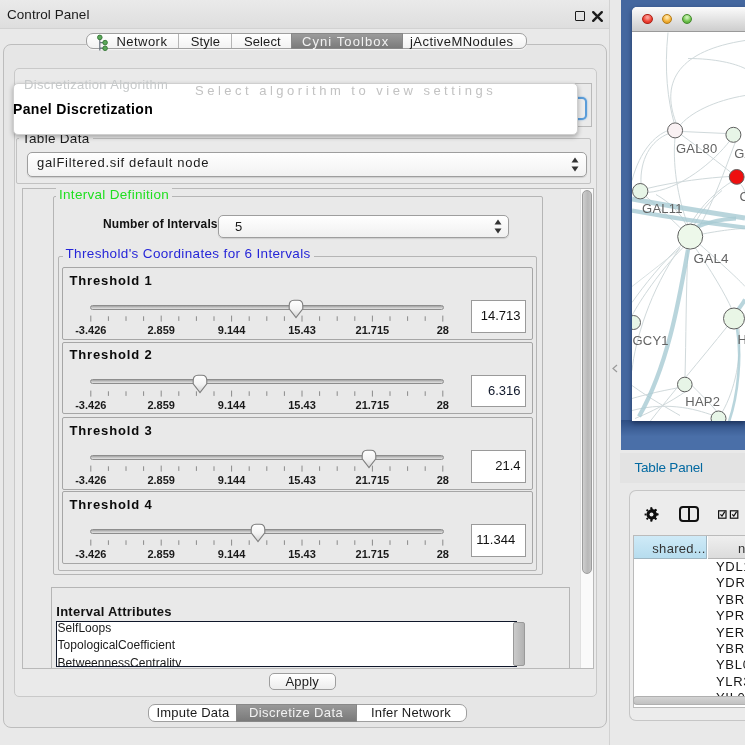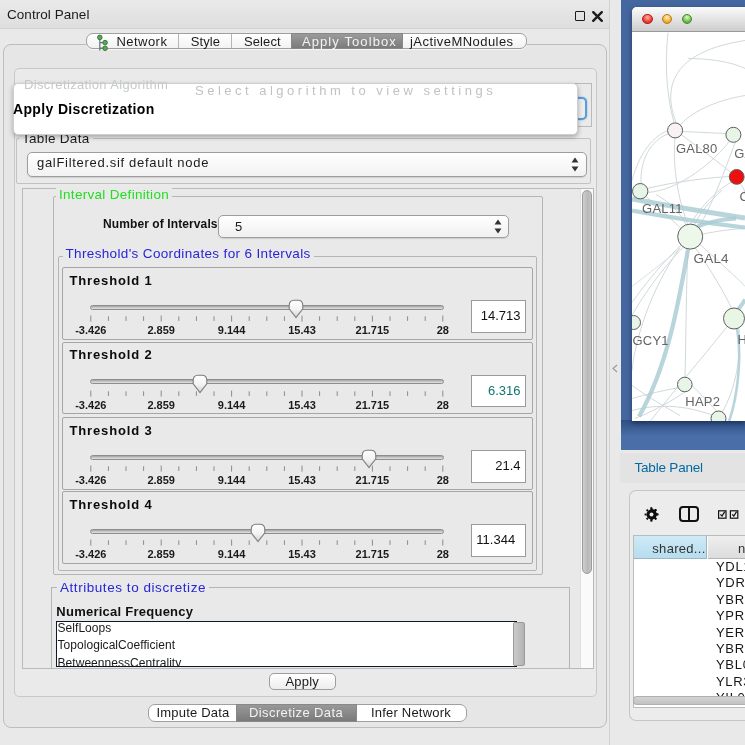--- a/index.html
+++ b/index.html
@@ -33,21 +33,21 @@
 <div class="ab" style="left:230.9px;top:33.6px;width:1px;height:14.8px;background:#b5b5b5"></div>
 <svg class="ab" style="left:95px;top:33.8px" width="14" height="17" viewBox="0 0 14 17">
 <path d="M4.8 3.5 V16.5 M4.8 8.6 H9.8 M4.8 14.2 H9.8" stroke="#66707c" stroke-width="1.2" fill="none"></path>
 <circle cx="4.8" cy="3.4" r="2.3" fill="#5aa85a" stroke="#337433" stroke-width=".9"></circle>
 <circle cx="10.1" cy="8.6" r="2.3" fill="#5aa85a" stroke="#337433" stroke-width=".9"></circle>
 <circle cx="10.1" cy="14.3" r="2.3" fill="#5aa85a" stroke="#337433" stroke-width=".9"></circle>
 </svg>
 <div class="ab b13" style="left:116.5px;top:34.4px;letter-spacing:.45px">Network</div>
 <div class="ab b13" style="left:190.7px;top:34.4px;letter-spacing:.1px">Style</div>
 <div class="ab b13" style="left:244px;top:34.4px;letter-spacing:.1px">Select</div>
-<div class="ab b13" style="left:301.9px;top:34.4px;color:#f2f2f2;letter-spacing:1.1px">Apply Toolbox</div>
+<div class="ab b13" style="left:301.9px;top:34.4px;color:#f2f2f2;letter-spacing:1.1px">Cyni Toolbox</div>
 <div class="ab b13" style="left:410px;top:34.4px;letter-spacing:.45px">jActiveMNodules</div>
 
 <div class="ab" style="left:570px;top:83px;width:22.3px;height:43.5px;border:1px solid #b9b9b9;border-left:none"></div>
 <div class="ab" style="left:575px;top:96.5px;width:12px;height:23.5px;background:#ececec;border:2.5px solid #5b9dd9;border-left:none;border-radius:0 5px 5px 0;box-shadow:0 0 2px #7ab0e0"></div>
 
 <div class="ab" style="left:16px;top:138px;width:575px;height:46px;border:1px solid #c2c2c2;border-radius:2px"></div>
 <div class="ab" style="left:19px;top:130.6px;font-size:13.5px;color:#1b1b1b;letter-spacing:.3px;background:#eaeaea;padding:0 3px">Table Data</div>
 
 <div class="ab" style="left:27px;top:152px;width:560px;height:25px;background:linear-gradient(#ffffff,#f2f2f2);border:1px solid #9e9e9e;border-radius:5px;box-shadow:0 1px 1px rgba(0,0,0,.12)"></div>
 <div class="ab b13" style="left:37px;top:154.8px;letter-spacing:.7px">galFiltered.sif default node</div>
@@ -158,21 +158,21 @@
 <defs>
         <linearGradient id="th2" x1="0" y1="0" x2="0" y2="1">
           <stop offset="0" stop-color="#ffffff"></stop>
           <stop offset=".55" stop-color="#f2f2f2"></stop>
           <stop offset="1" stop-color="#d2d2d2"></stop>
         </linearGradient>
       </defs>
 <path d="M1.2 6.6 Q1.2 1.2 6 1.2 L10 1.2 Q14.8 1.2 14.8 6.6 L14.8 9.8 L8 18.6 L1.2 9.8 Z" fill="url(#th2)" stroke="#7e7e7e" stroke-width="1.1"></path>
     </svg>
 <div class="ab" style="left:471px;top:374.8px;width:54.5px;height:32.7px;background:#fff;border:1px solid #9a9a9a"></div>
-<div class="ab" style="left:471px;top:374.8px;width:49.5px;height:32.7px;font-size:13px;color:#0f766e;text-align:right;line-height:32px">6.316</div>
+<div class="ab" style="left:471px;top:374.8px;width:49.5px;height:32.7px;font-size:13px;color:#0f172a;text-align:right;line-height:32px">6.316</div>
 
 <div class="ab" style="left:62px;top:417.0px;width:470.5px;height:72.5px;border:1px solid #a6a6a6;border-radius:2px"></div>
 <div class="ab bold" style="left:69.5px;top:422.5px;font-size:13px;color:#0a0a0a;letter-spacing:.85px">Threshold 3</div>
 <div class="ab" style="left:90.4px;top:454.6px;width:353.4px;height:5px;border:1px solid #8d8d8d;border-radius:3px;background:linear-gradient(#a2a2a2,#c9c9c9 55%,#e2e2e2)"></div>
 <svg class="ab" style="left:29px;top:0" width="0" height="0"></svg>
 <svg class="ab" style="left:62px;top:417.0px" width="470" height="71" viewBox="0 0 470 71">
       <line x1="28.8" y1="48.6" x2="28.8" y2="54.6" stroke="#8a8a8a" stroke-width="1"></line>
       <line x1="46.4" y1="49.3" x2="46.4" y2="53.9" stroke="#8a8a8a" stroke-width="1"></line>
       <line x1="64.0" y1="49.3" x2="64.0" y2="53.9" stroke="#8a8a8a" stroke-width="1"></line>
       <line x1="81.6" y1="49.3" x2="81.6" y2="53.9" stroke="#8a8a8a" stroke-width="1"></line>
@@ -253,41 +253,40 @@
           <stop offset=".55" stop-color="#f2f2f2"></stop>
           <stop offset="1" stop-color="#d2d2d2"></stop>
         </linearGradient>
       </defs>
 <path d="M1.2 6.6 Q1.2 1.2 6 1.2 L10 1.2 Q14.8 1.2 14.8 6.6 L14.8 9.8 L8 18.6 L1.2 9.8 Z" fill="url(#th4)" stroke="#7e7e7e" stroke-width="1.1"></path>
     </svg>
 <div class="ab" style="left:471px;top:524.3px;width:54.5px;height:32.7px;background:#fff;border:1px solid #9a9a9a"></div>
 <div class="ab" style="left:471px;top:524.3px;width:49.5px;height:32.7px;font-size:13px;color:#111;text-align:center;line-height:32px">11.344</div>
 
 <div class="ab" style="left:51px;top:587px;width:519px;height:81px;border:1px solid #b5b5b5;border-top-style:solid;border-bottom:none"></div>
-<div class="ab" style="left:57px;top:579.6px;font-size:13.5px;letter-spacing:.55px;background:#e9e9e9;padding:0 3px;color:#2626d8">Attributes to discretize</div>
-<div class="ab bold" style="left:56.3px;top:603.6px;font-size:13px;color:#111;letter-spacing:.25px">Numerical Frequency</div>
+<div class="ab bold" style="left:56.3px;top:603.6px;font-size:13px;color:#111;letter-spacing:.25px">Interval Attributes</div>
 
 <div class="ab" style="left:56px;top:620.7px;width:461.2px;height:46.5px;background:#fff;border:1px solid #0f172a;overflow:hidden">
 <div style="font-size:12px;color:#1a1a1a;margin:-1.5px 0 0 0.5px;line-height:17.2px;letter-spacing:.05px">SelfLoops<br>TopologicalCoefficient<br>BetweennessCentrality</div>
 </div>
 <div class="ab" style="left:513px;top:621.7px;width:11.5px;height:44.5px;background:linear-gradient(90deg,#cbcbcb,#b2b2b2);border:1px solid #9a9a9a;border-radius:2px"></div>
 
 <div class="ab" style="left:268.7px;top:672.5px;width:67px;height:17.5px;background:linear-gradient(#ffffff,#ededed);border:1px solid #9e9e9e;border-radius:5px"></div>
 <div class="ab b13" style="left:285.5px;top:673.8px;letter-spacing:.2px">Apply</div>
 
 <div class="ab" style="left:148.3px;top:704.4px;width:319px;height:17.5px;background:#fff;border:1px solid #9f9f9f;border-radius:7px"></div>
 <div class="ab" style="left:235.5px;top:704.4px;width:121.5px;height:17.5px;background:linear-gradient(#989898,#7a7a7a);border:1px solid #888"></div>
 <div class="ab b13" style="left:156.5px;top:705.4px;letter-spacing:.2px">Impute Data</div>
 <div class="ab b13" style="left:249px;top:705.4px;color:#f2f2f2;letter-spacing:.4px">Discretize Data</div>
 <div class="ab b13" style="left:371px;top:705.4px;letter-spacing:.2px">Infer Network</div>
 
 <div class="ab" style="left:12.5px;top:83.2px;width:565px;height:51.5px;background:#fff;border:1px solid #cfcfcf;border-radius:5px;box-shadow:0 2px 5px rgba(0,0,0,.3)"></div>
 <div class="ab" style="left:24px;top:77px;font-size:13px;color:#c6c9ca;letter-spacing:.35px">Discretization Algorithm</div>
 <div class="ab" style="left:195px;top:83.4px;font-size:13px;color:#c2c2c2;letter-spacing:3.5px">Select algorithm to view settings</div>
-<div class="ab bold" style="left:13px;top:100.6px;font-size:14px;color:#000;letter-spacing:.35px">Apply Discretization</div>
+<div class="ab bold" style="left:13px;top:100.6px;font-size:14px;color:#000;letter-spacing:.35px">Panel Discretization</div>
 
 <div class="ab" style="left:609px;top:0;width:1px;height:745px;background:#d2d2d2"></div>
 
 <svg class="ab" style="left:612px;top:364px" width="6" height="9" viewBox="0 0 6 9">
       <path d="M5 1 L1 4.5 L5 8" stroke="#9a9a9a" stroke-width="1.2" fill="none"></path>
     </svg>
 
 <div class="ab" style="left:621px;top:0;width:124px;height:450px;background:#44679f"></div>
 <div class="ab" style="left:621px;top:420px;width:124px;height:30px;background:linear-gradient(#2e4e83,#4a6fa8 55%)"></div>
 

